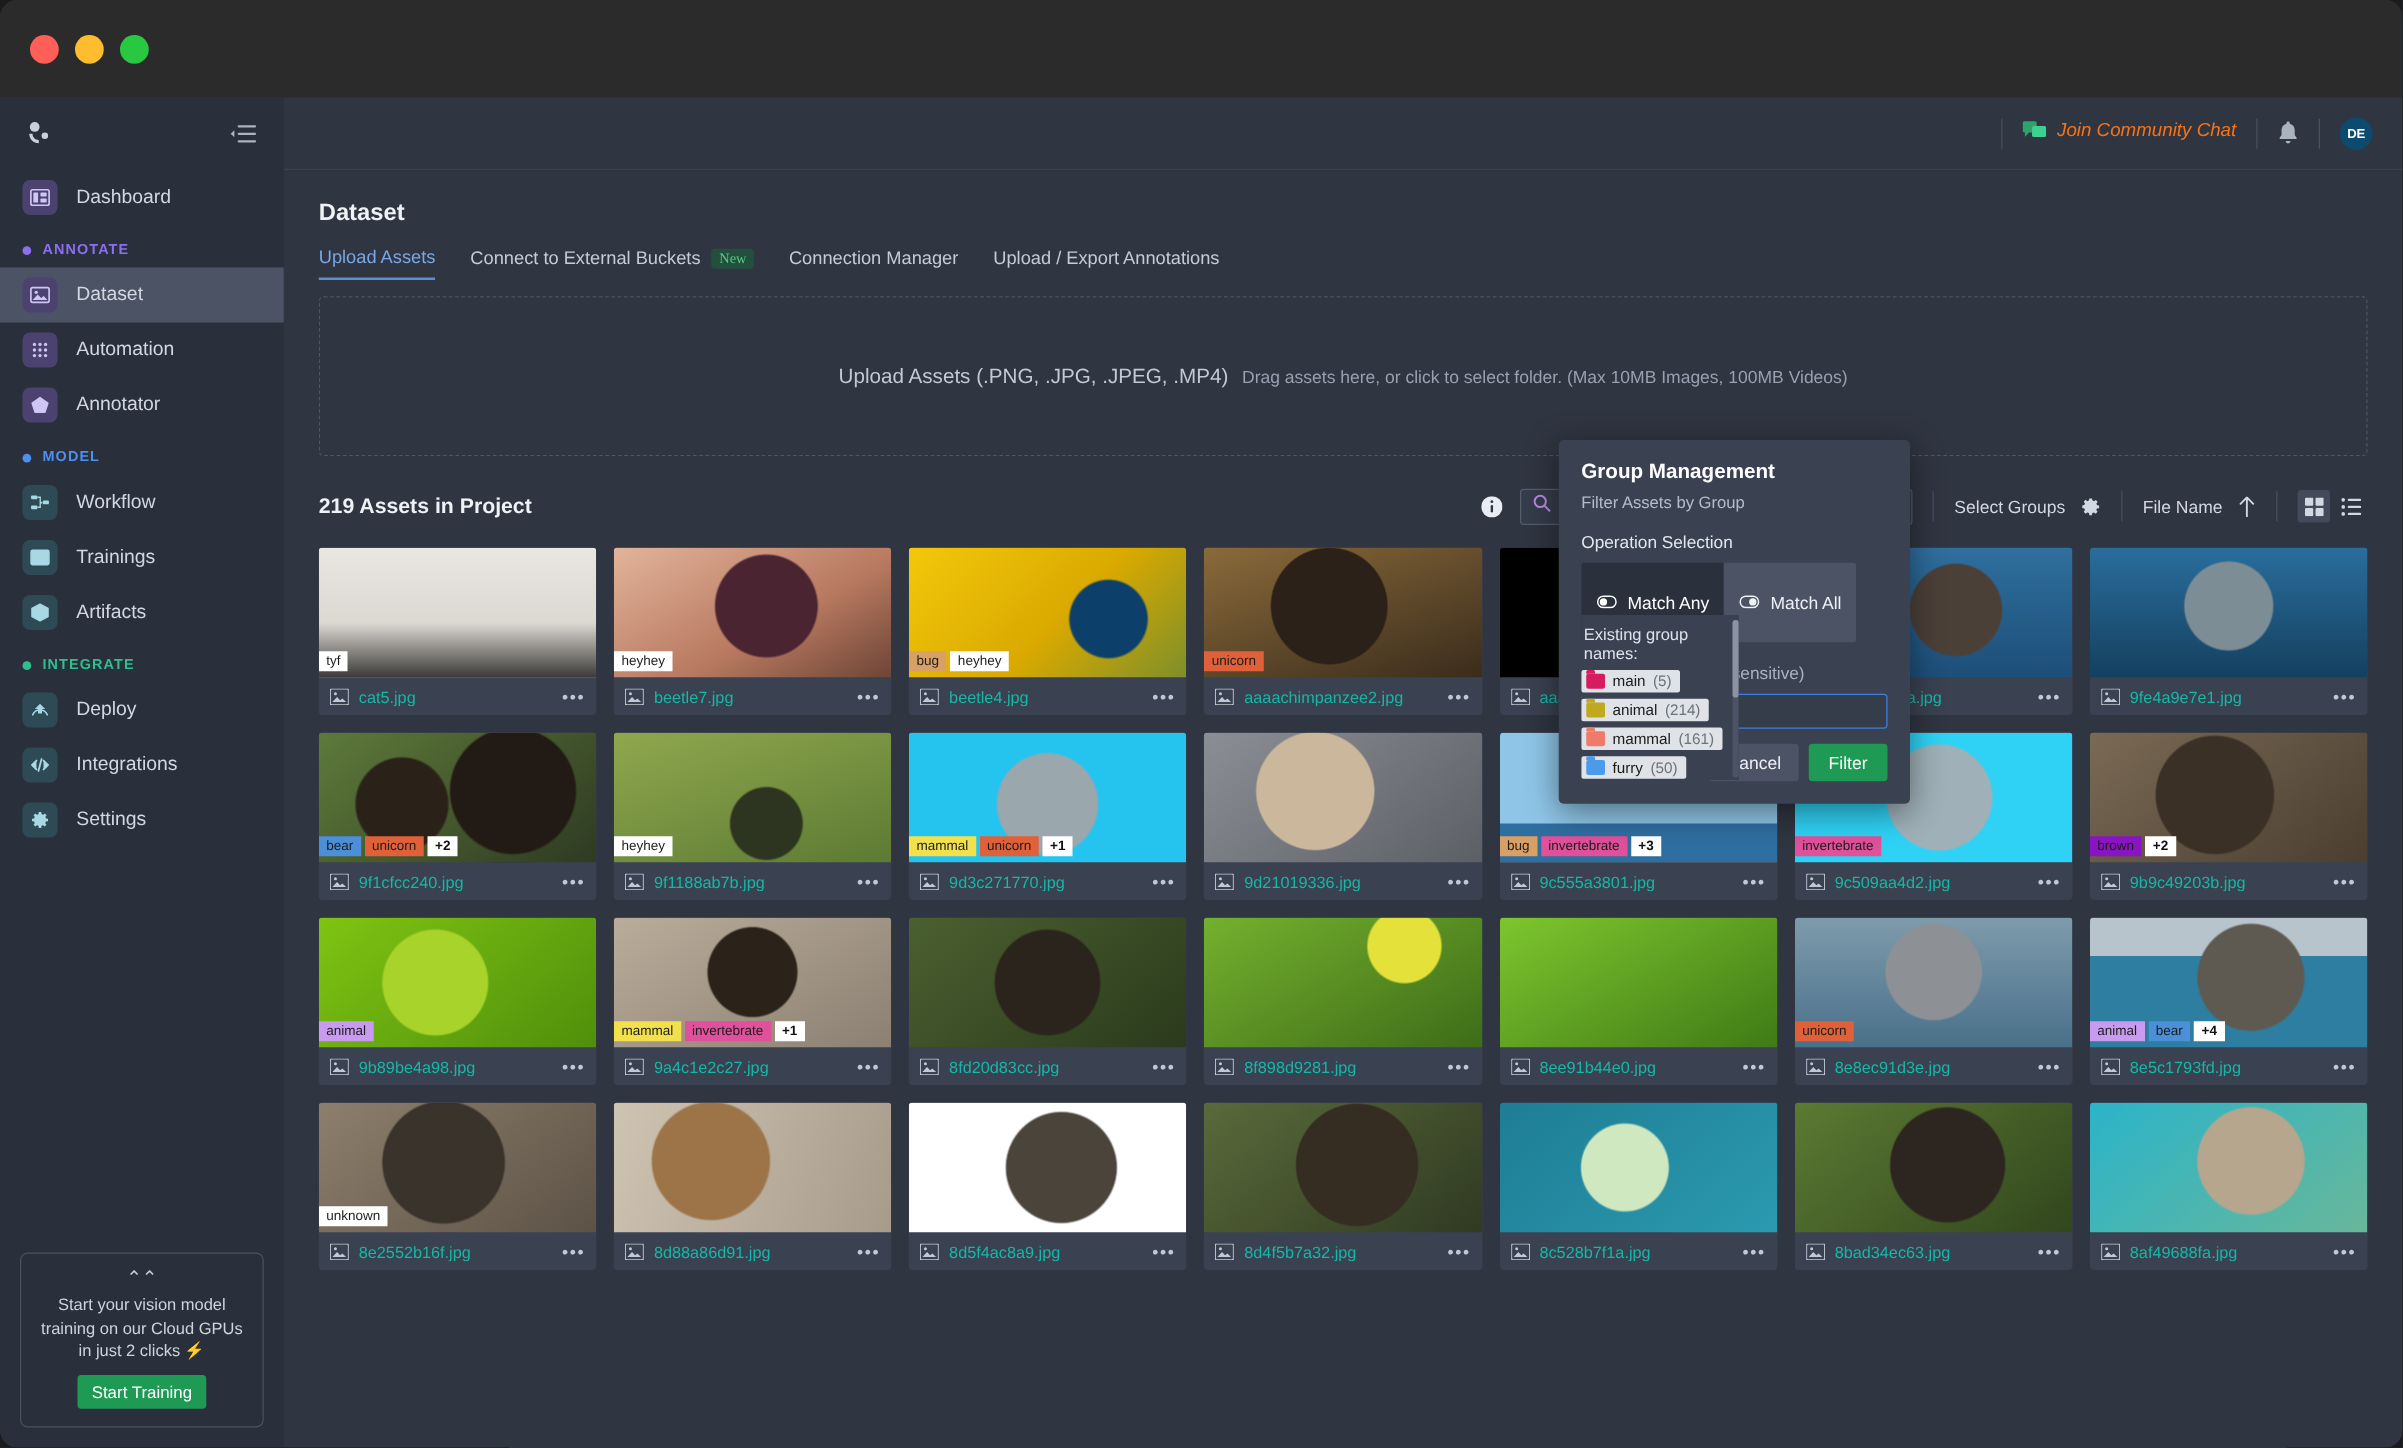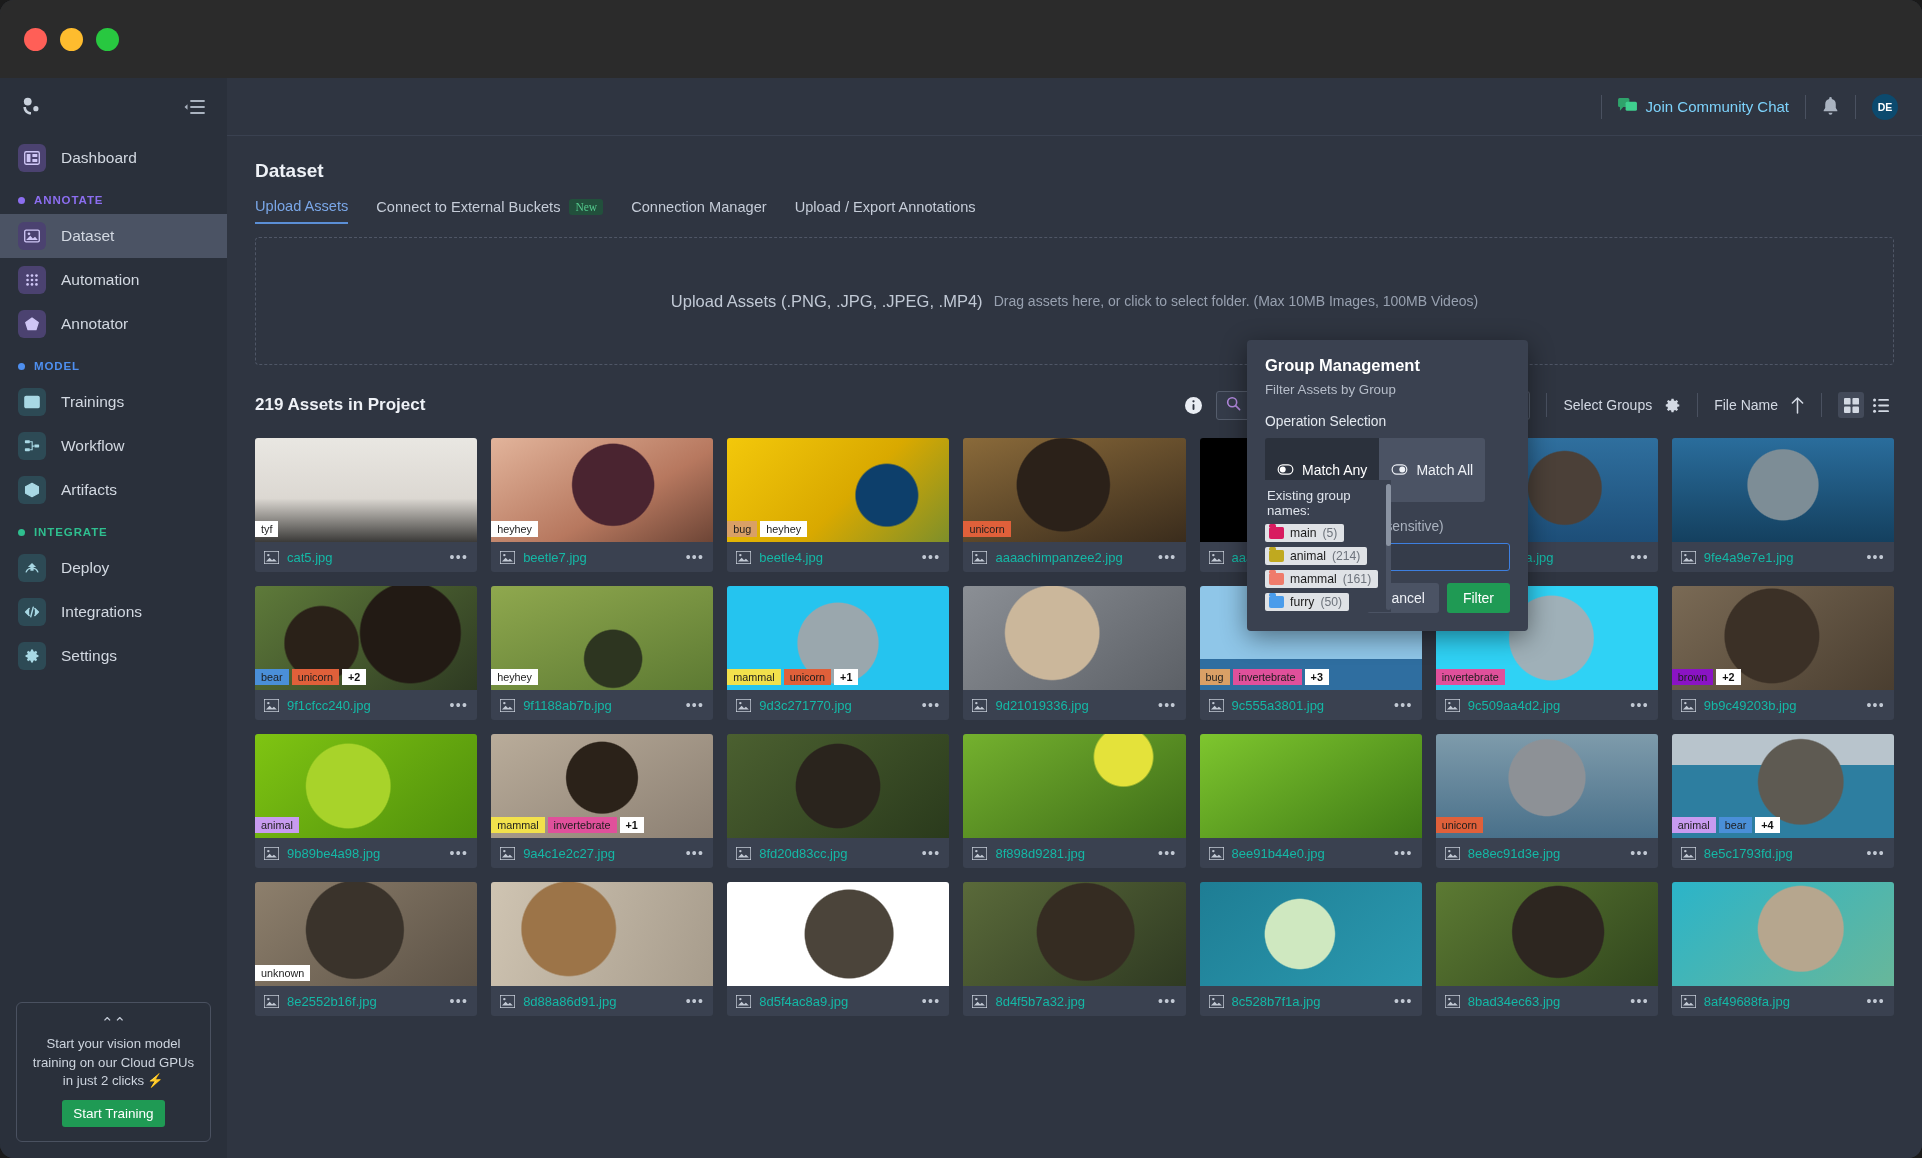--- a/index.html
+++ b/index.html
@@ -61,21 +61,21 @@
     font-size: 13.5px; padding: 6px 11px; cursor: pointer; font-family: inherit;
   }
 
   
   .main { flex: 1; display: flex; flex-direction: column; min-width: 0; background: #2f3541; }
   .topbar {
     height: 58px; display: flex; align-items: center; justify-content: flex-end;
     gap: 0; padding-right: 24px; border-bottom: 1px solid #3a4150;
   }
   .divider-v { width: 1px; height: 24px; background: #4a5160; margin: 0 16px; }
-  .chatlink { display: flex; align-items: center; gap: 9px; color: #7dd3fc; font-size: 15px; cursor: pointer; }
+  .chatlink { display: flex; align-items: flex-start; gap: 9px; color: #f97316; font-size: 15px; cursor: pointer; font-style: italic; }
   .bell { color: #aab3c0; cursor: pointer; display: flex; }
   .avatar {
     width: 26px; height: 26px; border-radius: 50%; background: #0c4a6e; color: #fff;
     font-size: 10.5px; display: flex; align-items: center; justify-content: center; font-weight: 700; cursor: pointer;
   }
   .content { padding: 24px 28px 0 28px; overflow: hidden; position: relative; flex: 1; }
   .page-title { color: #eef1f6; font-size: 19px; font-weight: 700; }
   .tabs { display: flex; gap: 28px; margin-top: 16px; align-items: center; }
   .tab { color: #c5ccd8; font-size: 14.6px; padding-bottom: 8px; cursor: pointer; display: flex; align-items: center; gap: 9px; }
   .tab.active { color: #7aa7e8; border-bottom: 2px solid #5b8fd6; }
@@ -122,21 +122,21 @@
   .tag { font-size: 10.8px; padding: 2px 6px; color: #1d1d1d; white-space: nowrap; }
   .tag.more { background: #fff; color: #111; font-weight: 700; }
   .cardfoot { height: 30px; display: flex; align-items: center; gap: 8px; padding: 0 9px; }
   .fname { color: #14b8a6; font-size: 13px; white-space: nowrap; overflow: hidden; text-overflow: ellipsis; flex: 1; }
   .dots { color: #c2c9d4; font-size: 14px; letter-spacing: 1.3px; cursor: pointer; }
   .img-ico { color: #c2c9d4; flex: 0 0 auto; display: flex; }
   .tag-ico { color: #3aa76d; display: flex; flex: 0 0 auto; }
 
   
   .gm {
-    position: absolute; left: 1247px; top: 340px; width: 281px;
+    position: absolute; left: 1247px; top: 352px; width: 281px;
     background: #3a4150; border-radius: 4px; padding: 16px 18px 18px;
     box-shadow: 0 6px 26px rgba(0,0,0,.45); z-index: 40;
   }
   .gm h3 { color: #fff; font-size: 16.5px; font-weight: 700; }
   .gm .sub { color: #b6bdc9; font-size: 13.3px; margin-top: 7px; }
   .gm .lbl { color: #e3e8ef; font-size: 13.8px; margin-top: 17px; }
   .gm .lbl .muted { color: #aab2bf; }
   .opsel { display: flex; margin-top: 9px; border-radius: 3px; overflow: hidden; width: fit-content; }
   .opbtn { display: flex; align-items: center; gap: 8px; font-size: 14px; padding: 24px 12px; cursor: pointer; }
   .opbtn.sel { background: #2b313c; color: #fff; }
@@ -244,37 +244,37 @@
               </svg>
             </span>
             <span>Annotator</span>
           </div>
           <div class="sb-section" style="color: rgb(78, 143, 240);">
             <span class="bullet" style="background:#4e8ff0"></span>
             <span>MODEL</span>
           </div>
           <div class="sb-item">
             <span class="sb-ico ico-teal">
-              <svg width="16" height="16" viewBox="0 0 18 18" fill="currentColor" stroke="currentColor" stroke-width="1.5">
-                <rect x="1" y="2.6" width="16" height="12.8" rx="1.4"></rect>
-                <path d="M3.6 12.4 7 8l2.8 2.6L14.4 5.4" stroke-linecap="round" stroke-linejoin="round"></path>
-              </svg>
-            </span>
-            <span>Trainings</span>
-          </div>
-          <div class="sb-item">
-            <span class="sb-ico ico-teal">
               <svg width="16" height="16" viewBox="0 0 18 18" fill="currentColor">
                 <rect x="1" y="2.6" width="5.6" height="3.4" rx=".8"></rect>
                 <rect x="1" y="11.6" width="5.6" height="3.4" rx=".8"></rect>
                 <rect x="11.6" y="7.2" width="5.4" height="3.4" rx=".8"></rect>
                 <path d="M6.8 4.3h2.4v5h2M6.8 13.3h2.4v-4.4h2" fill="none" stroke="currentColor" stroke-width="1.2"></path>
               </svg>
             </span>
             <span>Workflow</span>
+          </div>
+          <div class="sb-item">
+            <span class="sb-ico ico-teal">
+              <svg width="16" height="16" viewBox="0 0 18 18" fill="currentColor" stroke="currentColor" stroke-width="1.5">
+                <rect x="1" y="2.6" width="16" height="12.8" rx="1.4"></rect>
+                <path d="M3.6 12.4 7 8l2.8 2.6L14.4 5.4" stroke-linecap="round" stroke-linejoin="round"></path>
+              </svg>
+            </span>
+            <span>Trainings</span>
           </div>
           <div class="sb-item">
             <span class="sb-ico ico-teal">
               <svg width="16" height="16" viewBox="0 0 18 18" fill="currentColor" stroke="currentColor" stroke-width="1.4">
                 <path d="M9 1.6 16.2 5.4v7.2L9 16.4 1.8 12.6V5.4z" stroke-linejoin="round"></path>
                 <path d="M1.8 5.4 9 9.2l7.2-3.8M9 9.2v7.2"></path>
               </svg>
             </span>
             <span>Artifacts</span>
           </div>

